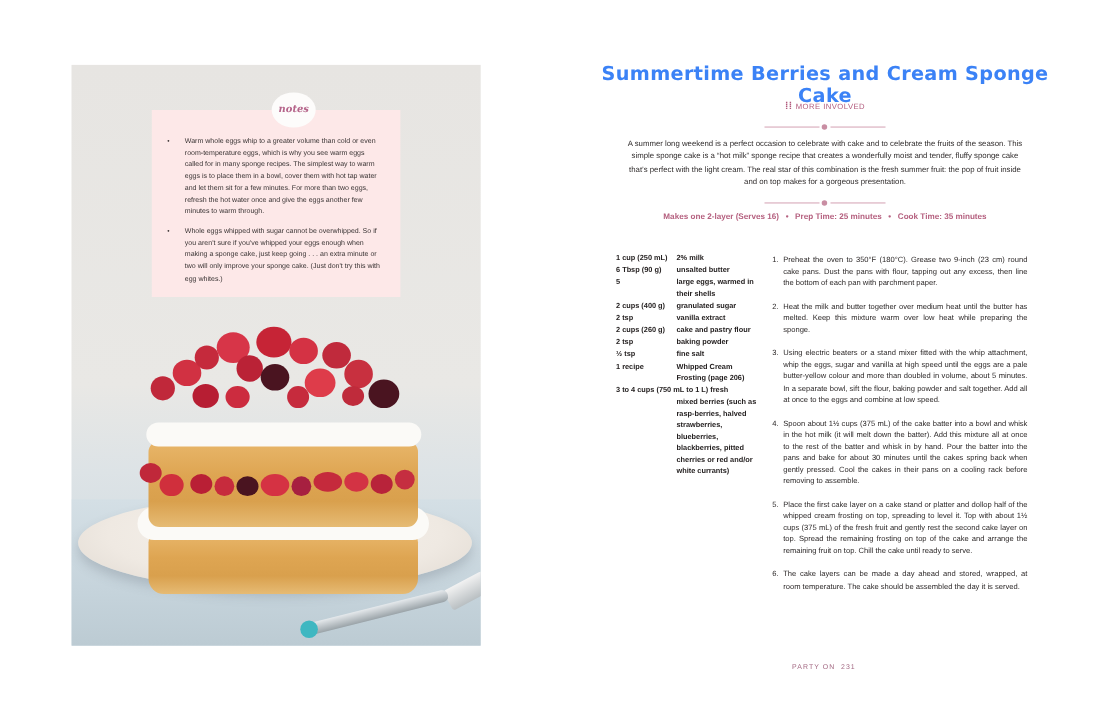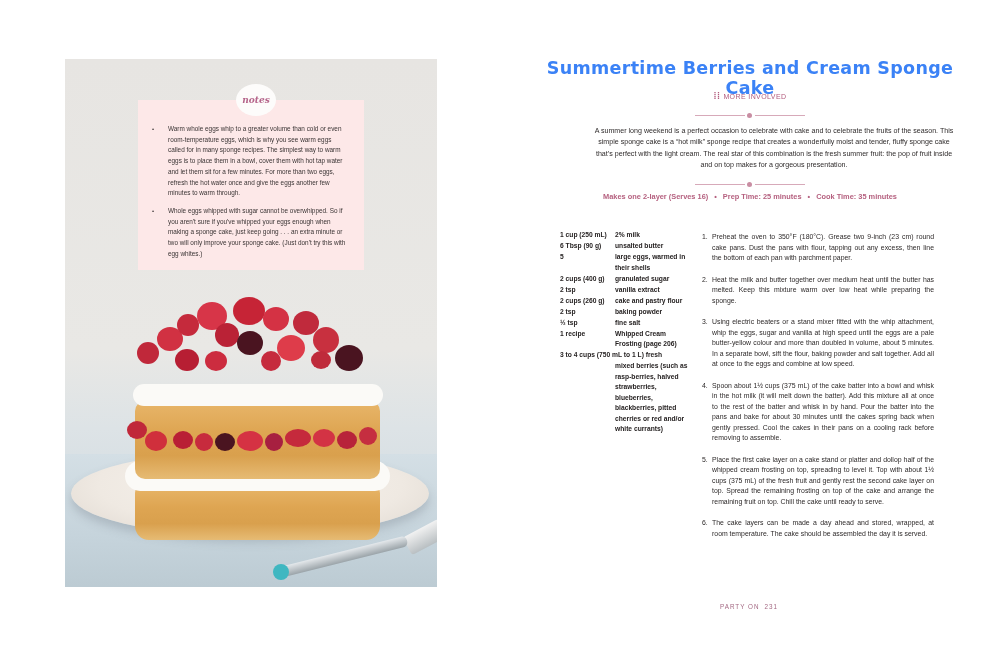--- a/index.html
+++ b/index.html
@@ -49,21 +49,21 @@
     position: absolute; left: 208px; top: 505px; width: 16px; height: 16px; border-radius: 50%;
     background: #3fb7c1;
   }
 
   .notes-box {
     position: absolute; left: 138px; top: 100px; width: 226px; height: 170px;
     background: #fde8e8;
     padding: 24px 16px 10px 14px;
   }
   .notes-badge {
-    position: absolute; left: 236px; top: 84px; width: 40px; height: 32px;
+    position: absolute; left: 247px; top: 84px; width: 40px; height: 32px;
     border-radius: 50%; background: #fdfcfb;
     display: flex; align-items: center; justify-content: center;
     font-family: "DejaVu Serif", serif; font-size: 9px; font-style: italic; font-weight: bold; color: #b5648a;
   }
   .notes-list { list-style: none; }
   .notes-list li {
     position: relative; padding-left: 16px;
     font-size: 6.4px; line-height: 10.7px; color: #3a3434; margin-bottom: 7px;
   }
   .notes-list li::before {
@@ -85,21 +85,21 @@
   }
   .divider .line { position: absolute; top: 3px; height: 1px; width: 50px; background: #d7a9b9; }
   .divider .line.l { left: 0; }
   .divider .line.r { right: 0; }
   .divider .dot { position: absolute; left: 52px; top: 1px; width: 5px; height: 5px; border-radius: 50%; background: #c98ea3; }
   .div1 { left: 695px; top: 112px; }
   .div2 { left: 695px; top: 181px; }
 
   .intro {
     position: absolute; left: 570px; top: 126px; width: 360px; text-align: center;
-    font-size: 7.1px; line-height: 11.3px; color: #2f2b2b; margin-left: 24px;
+    font-size: 7.1px; line-height: 11.3px; color: #2f2b2b;
   }
   .yield {
     position: absolute; left: 560px; top: 192px; width: 380px; text-align: center;
     font-size: 7.4px; font-weight: bold; color: #b5607f;
   }
   .yield .sep { margin: 0 6px; }
 
   .ingredients {
     position: absolute; left: 560px; top: 230px; width: 130px;
     font-size: 6.7px; line-height: 10.5px; font-weight: bold; color: #262222;

